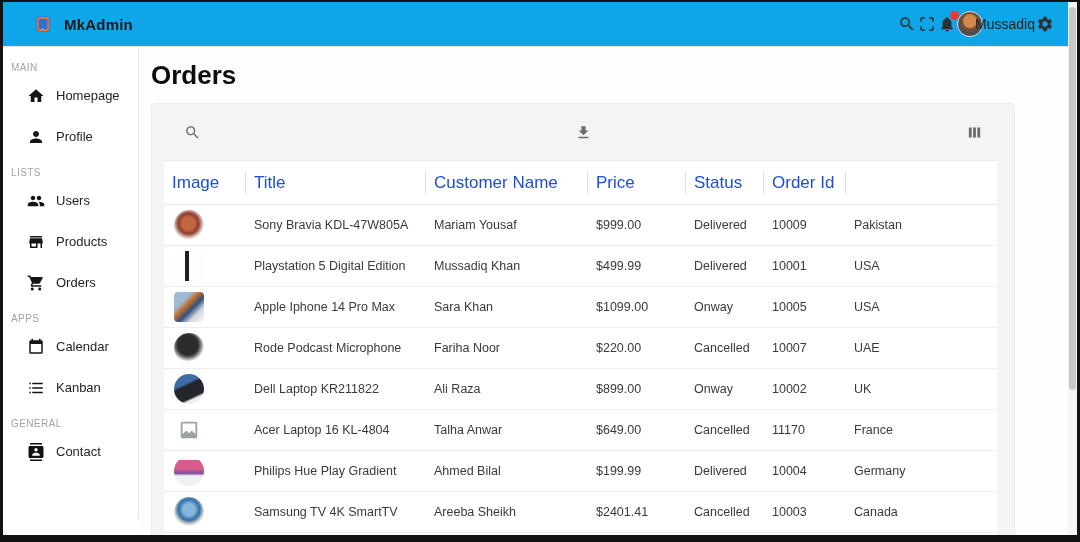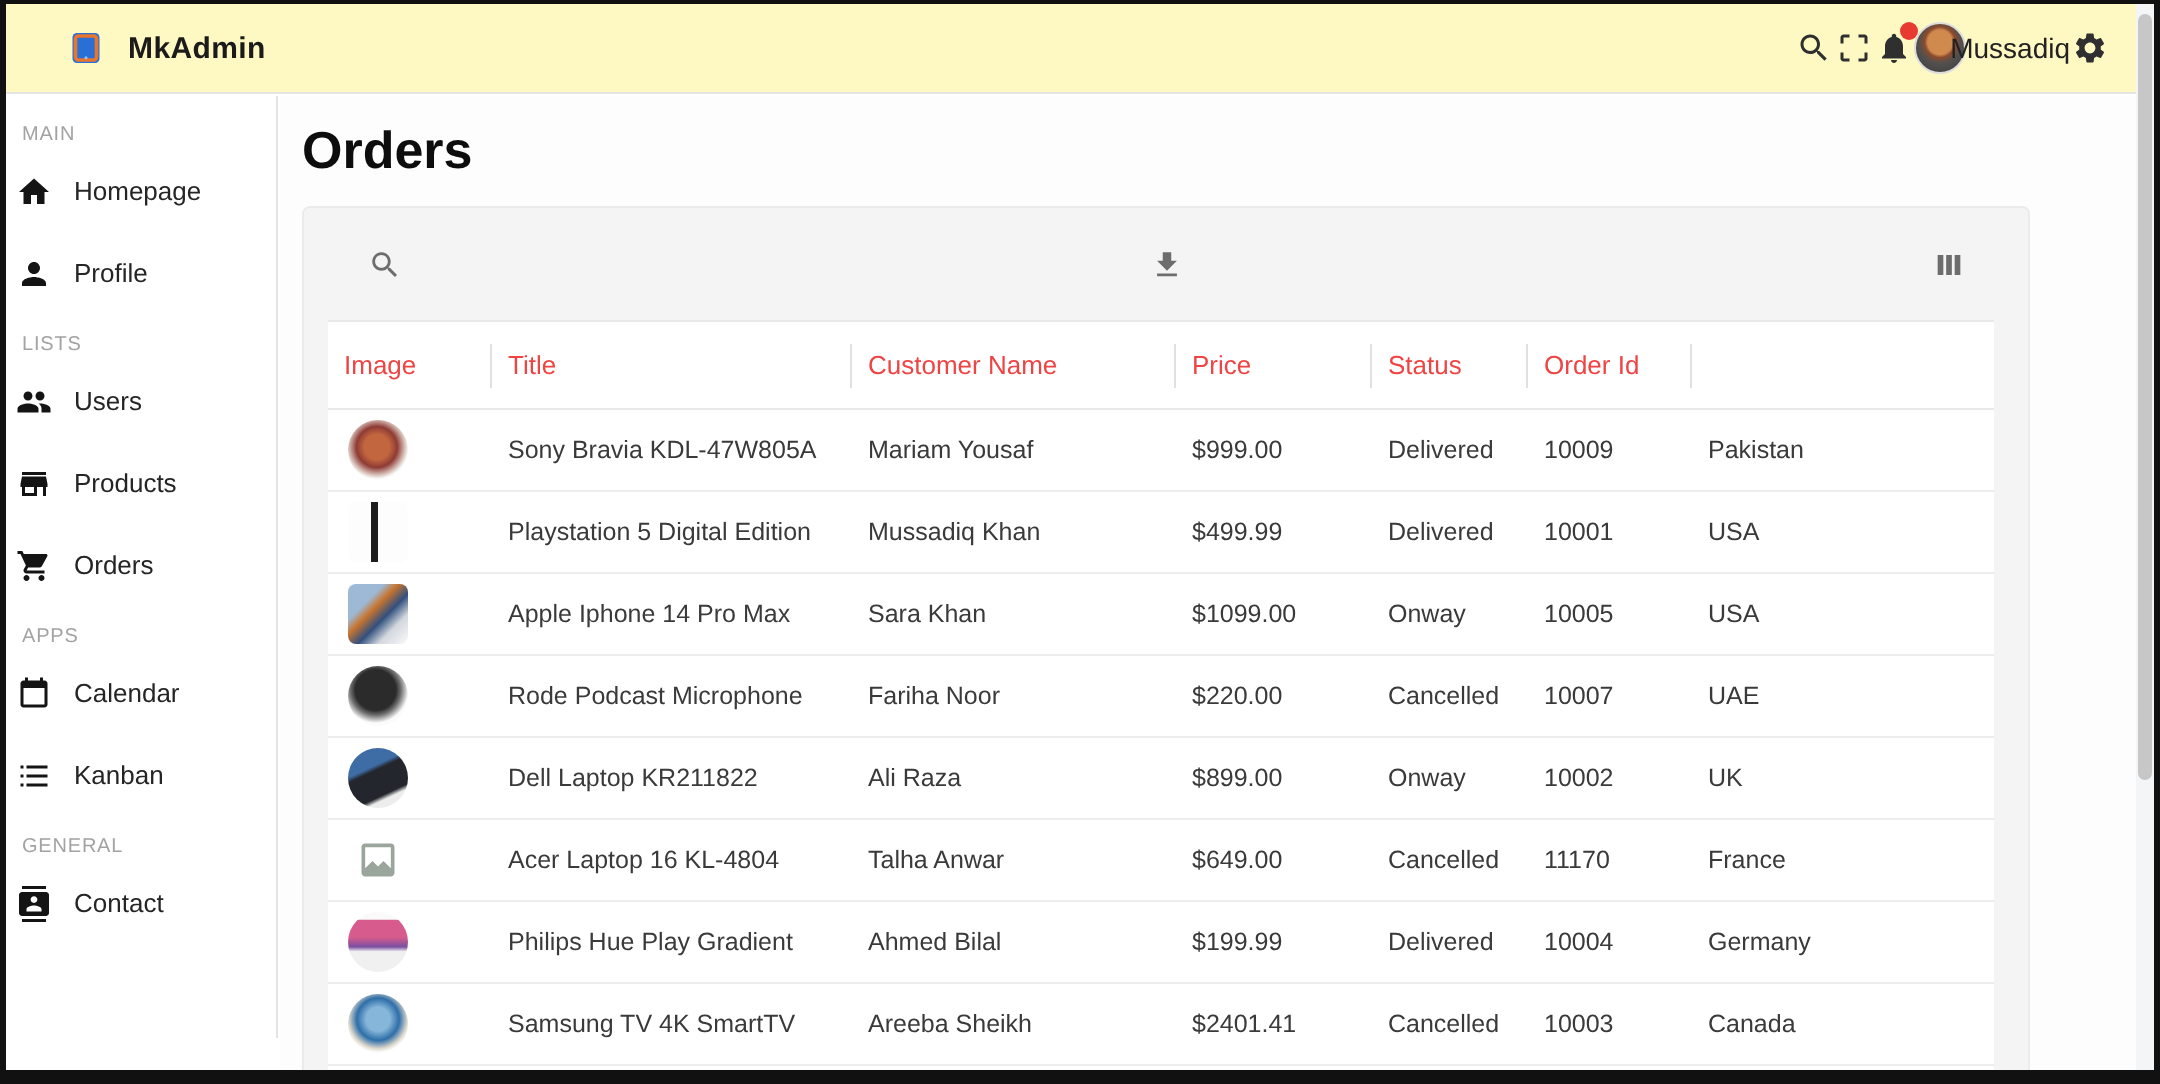--- a/index.html
+++ b/index.html
@@ -2,56 +2,56 @@
 <html><head>
 <meta charset="utf-8">
 <style>
   * { margin:0; padding:0; box-sizing:border-box; }
   html,body { width:1080px; height:542px; overflow:hidden; }
   body { background:#111; font-family:"Liberation Sans", sans-serif; position:relative; }
 
   .window { position:absolute; top:2px; left:3px; right:3px; bottom:7px; background:#fff; overflow:hidden; }
 
   
-  .navbar { height:45px; border-bottom:1px solid #e4e4e4; display:flex; align-items:center; justify-content:space-between; padding:0 22px 0 28px; background:#fef9c3; }
+  .navbar { height:45px; border-bottom:1px solid #e4e4e4; display:flex; align-items:center; justify-content:space-between; padding:0 22px 0 28px; background:#0ea5e9; }
   .brand { display:flex; align-items:center; gap:9px; }
   .brand-name { font-size:15px; font-weight:bold; color:#1b1b1b; letter-spacing:.2px; }
   .nav-right { display:flex; align-items:center; }
   .nav-icon { width:20px; height:20px; display:inline-flex; align-items:center; justify-content:center; color:#2f2f2f; cursor:pointer; }
   .nav-icon svg { width:18px; height:18px; fill:currentColor; }
   .bell-wrap { position:relative; }
   .badge-dot { position:absolute; top:-3px; right:-2px; width:9px; height:9px; border-radius:50%; background:#e83a30; }
   .avatar { width:26px; height:26px; border-radius:50%; background:radial-gradient(circle at 50% 38%, #d08a4e 0 32%, #8a4b2d 40%, #53504e 55%, #3c3a40 100%); border:1px solid #ddd; }
   .user-name { font-size:14px; color:#222; margin-left:-8px; }
 
   
   .sidebar { position:absolute; top:46px; left:0; bottom:16px; width:136px; background:#fff; border-right:1px solid #e4e4e4; padding-top:4px; overflow:hidden; }
   .side-label { font-size:10px; color:#a3a3a3; padding:10px 0 2px 8px; letter-spacing:.4px; }
-  .side-item { height:41px; display:flex; align-items:center; gap:11px; padding-left:5px; cursor:pointer; }
+  .side-item { height:41px; display:flex; align-items:center; gap:11px; padding-left:24px; cursor:pointer; }
   .side-icon { width:18px; height:18px; display:inline-flex; color:#141414; }
   .side-icon svg { width:18px; height:18px; fill:currentColor; }
   .side-item-label { font-size:13px; color:#252525; font-weight:500; }
 
   
   .content { position:absolute; top:46px; left:137px; right:0; bottom:0; background:#fdfdfd; overflow:hidden; }
   .page-title { font-size:26px; font-weight:800; color:#0d0d0d; margin:12px 0 12px 11px; }
 
   .card { margin-left:11px; width:864px; background:#f4f4f5; border:1px solid #ebebec; border-radius:4px; height:600px; }
 
   .toolbar { height:56px; display:flex; align-items:center; padding:0 24px 0 30px; position:relative; }
   .toolbar-icon { width:20px; height:20px; color:#6d6d6d; display:inline-flex; align-items:center; justify-content:center; cursor:pointer; }
   .toolbar-icon svg { width:17px; height:17px; fill:currentColor; }
   .tb-center { position:absolute; left:50%; transform:translateX(-50%); }
   .tb-right { position:absolute; right:30px; }
 
   
   .tablewrap { margin:0 17px 0 12px; background:#fff; border-top:1px solid #e9e9e9; }
   .tgrid-row { display:grid; grid-template-columns:82px 180px 162px 98px 78px 82px 93px 1fr; align-items:center; }
   .thead { height:44px; border-bottom:1px solid #e9e9e9; }
-  .th { font-size:13px; color:#ef4444; font-weight:500; padding-left:8px; position:relative; height:100%; display:flex; align-items:center; }
+  .th { font-size:17px; color:#1d4ed8; font-weight:500; padding-left:8px; position:relative; height:100%; display:flex; align-items:center; }
   .th.sep::after { content:""; position:absolute; right:0; top:11px; height:22px; width:1px; background:#e0e0e0; }
   .trow { height:41px; border-bottom:1px solid #ededed; background:#fff; }
   .td { font-size:12.5px; color:#3a3a3a; padding-left:8px; white-space:nowrap; overflow:hidden; }
   .td-image { padding-left:10px; display:flex; align-items:center; }
 
   .pimg { width:30px; height:30px; border-radius:50%; background:#eee; flex:none; }
   .pimg-sony       { background:radial-gradient(circle at 48% 45%, #c2663f 0 28%, #8e3b35 45%, #d9c4bb 62%, #fbfbfb 70%); }
   .pimg-ps5        { border-radius:4px; background:linear-gradient(90deg,#fdfdfd 0 38%, #1e1e1e 38% 50%, #fdfdfd 50% 100%); }
   .pimg-iphone     { border-radius:4px; background:linear-gradient(135deg,#9db9d6 0 30%, #c8742f 42%, #31507e 58%, #d3d8de 75%, #fafafa 100%); }
   .pimg-rode       { background:radial-gradient(circle at 46% 40%, #2b2b2b 0 42%, #6e6e6e 52%, #fbfbfb 68%); }

